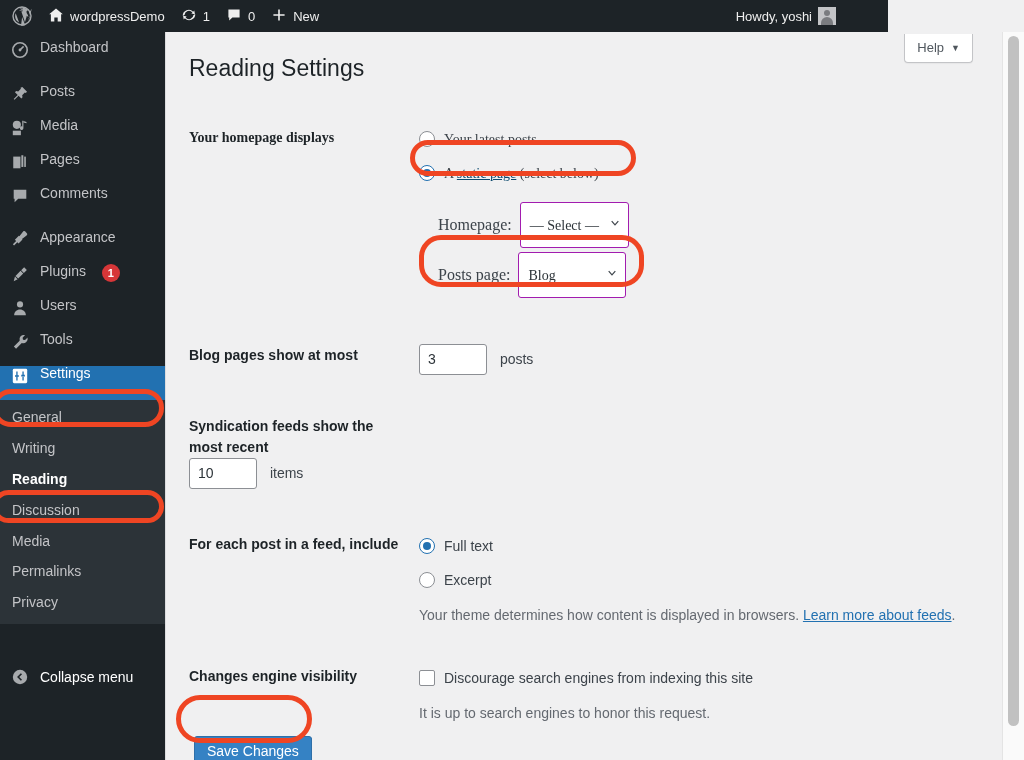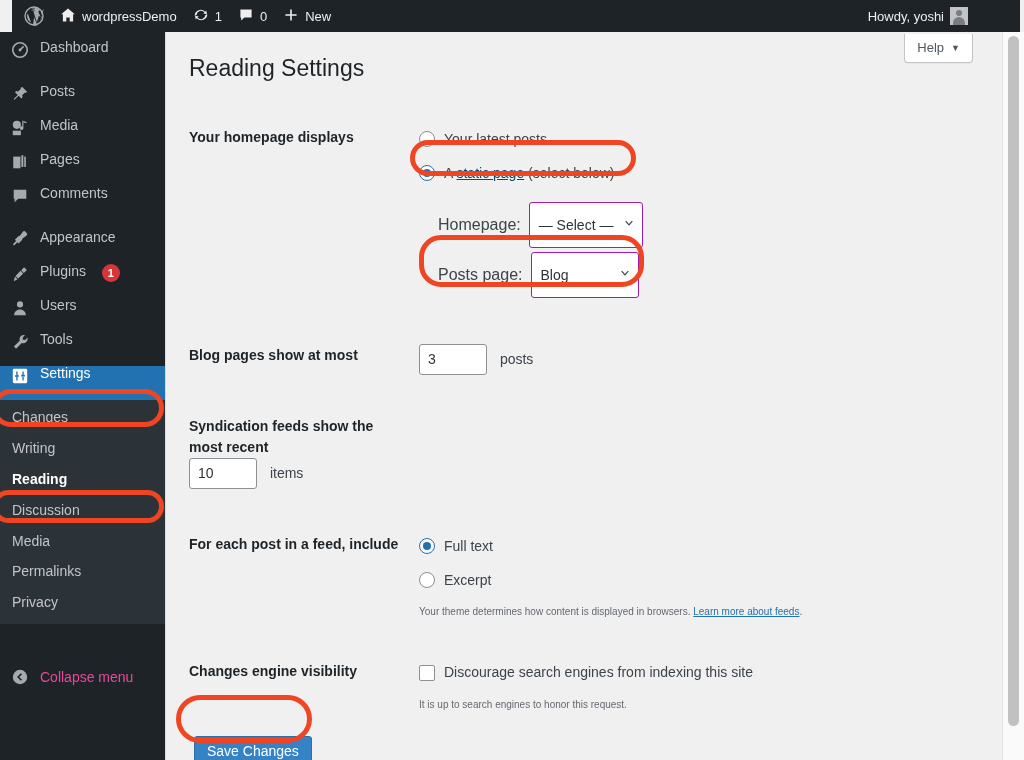--- a/index.html
+++ b/index.html
@@ -7,22 +7,22 @@
     margin: 0; padding: 0;
     width: 1024px; height: 760px;
     overflow: hidden;
     background: #f0f0f1;
     font-family: "Liberation Sans", sans-serif;
     -webkit-font-smoothing: antialiased;
   }
 
   
   #adminbar {
-    position: absolute; top: 0; left: 12px;
-    width: 1008px; height: 32px;
+    position: absolute; top: 0; left: 0;
+    width: 888px; height: 32px;
     background: #1d2327;
     color: #f0f0f1;
     display: flex; align-items: center;
     font-size: 13px;
     z-index: 40;
   }
   .ab-item {
     display: flex; align-items: center; gap: 6px;
     height: 32px; padding: 0 8px;
     color: #eeeeee; white-space: nowrap;
@@ -82,21 +82,21 @@
   #submenu { background: #2c3338; padding: 2px 0 6px 0; }
   .sub-item {
     display: block; padding: 6px 12px 6px 12px;
     font-size: 14px; color: #c3c4c7; line-height: 1.35;
   }
   .sub-item.current { color: #fff; font-weight: bold; }
   .collapse {
     position: absolute; left: 0; bottom: 66px;
     width: 165px; height: 34px;
     display: flex; align-items: center; gap: 10px;
-    padding: 0 12px 0 10px; color: #ec4899;
+    padding: 0 12px 0 10px; color: #ffffff;
   }
   .collapse .c-icon {
     width: 20px; height: 20px; flex: none;
     display: flex; align-items: center; justify-content: center; color: #a7aaad;
   }
 
   
   #content {
     position: absolute; top: 32px; left: 165px;
     width: 837px; height: 728px;
@@ -159,21 +159,21 @@
   .select .chev { margin-left: 10px; font-size: 11px; color: #3c434a; }
 
   .num-input {
     width: 68px; height: 31px;
     background: #fff; border: 1px solid #8c8f94; border-radius: 3px;
     font-size: 14px; color: #2c3338;
     padding: 0 8px; display: inline-flex; align-items: center;
   }
   .inline-after { font-size: 14px; color: #3c434a; margin-left: 9px; }
 
-  .desc { font-size: 10px; color: #646970; line-height: 1.45; margin-top: 12px; max-width: 545px; }
+  .desc { font-size: 14px; color: #646970; line-height: 1.45; margin-top: 12px; max-width: 545px; }
   .desc a { color: #2271b1; text-decoration: underline; }
 
   .check-line { display: flex; align-items: center; gap: 9px; height: 26px; }
   .checkbox {
     width: 16px; height: 16px; border-radius: 2px;
     border: 1px solid #8c8f94; background: #fff; flex: none;
   }
 
   .submit-btn {
     position: absolute; left: 29px; top: 704px;
@@ -369,21 +369,21 @@
             <path d="M6.6 5v4.2M6.6 11v4M13.4 5v4M13.4 10.8V15" stroke="#2271b1" stroke-width="1.5"></path>
             <rect x="4.6" y="9" width="4" height="2" fill="#2271b1"></rect>
             <rect x="11.4" y="8.6" width="4" height="2" fill="#2271b1"></rect>
           </svg>
       </span>
       <span class="mi-label">Settings</span>
     </div>
   </div>
 
   <div id="submenu">
-    <div class="sub-item">Changes</div>
+    <div class="sub-item">General</div>
     <div class="sub-item">Writing</div>
     <div class="sub-item current">Reading</div>
     <div class="sub-item">Discussion</div>
     <div class="sub-item">Media</div>
     <div class="sub-item">Permalinks</div>
     <div class="sub-item">Privacy</div>
   </div>
 
   <div class="collapse">
     <span class="c-icon">
@@ -402,21 +402,21 @@
 
     <div class="help-btn">
       <span>Help</span>
       <span class="caret">▼</span>
     </div>
 
     <h1 class="page-title">Reading Settings</h1>
 
     <div class="form-table">
 
-      <div class="row" style="padding-top:0;padding-bottom:10px;">
+      <div class="row" style="padding-top:0;padding-bottom:10px;font-family:Liberation Serif, serif;">
         <div class="th">Your homepage displays</div>
         <div class="td">
 
           <div class="radio-line">
             <span class="radio"></span>
             <span class="radio-label">Your latest posts</span>
           </div>
 
           <div class="radio-line" style="margin-top:8px;">
             <span class="radio checked"></span>

